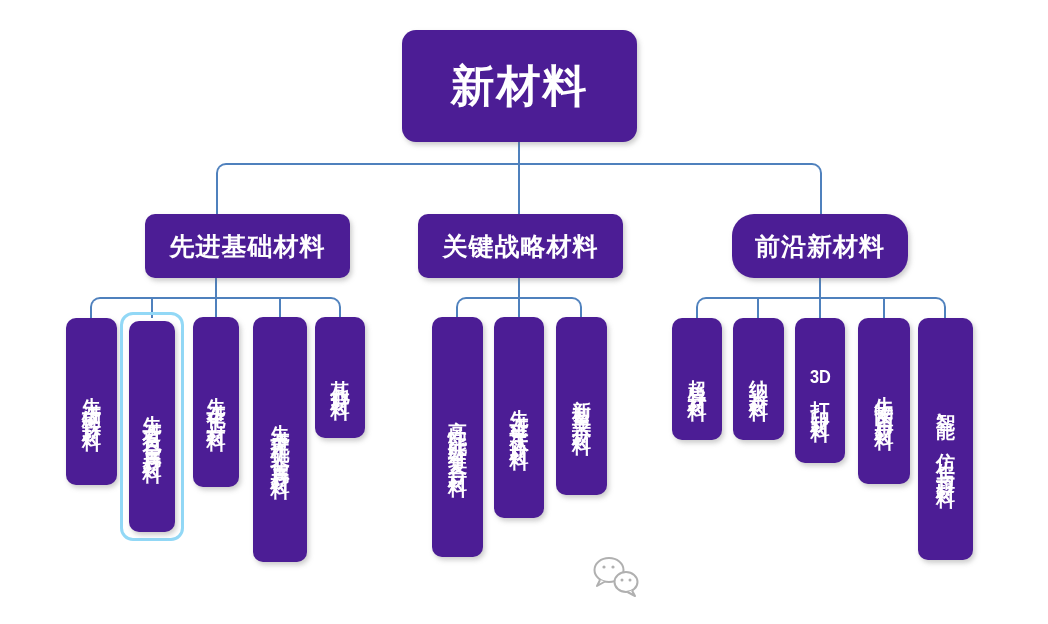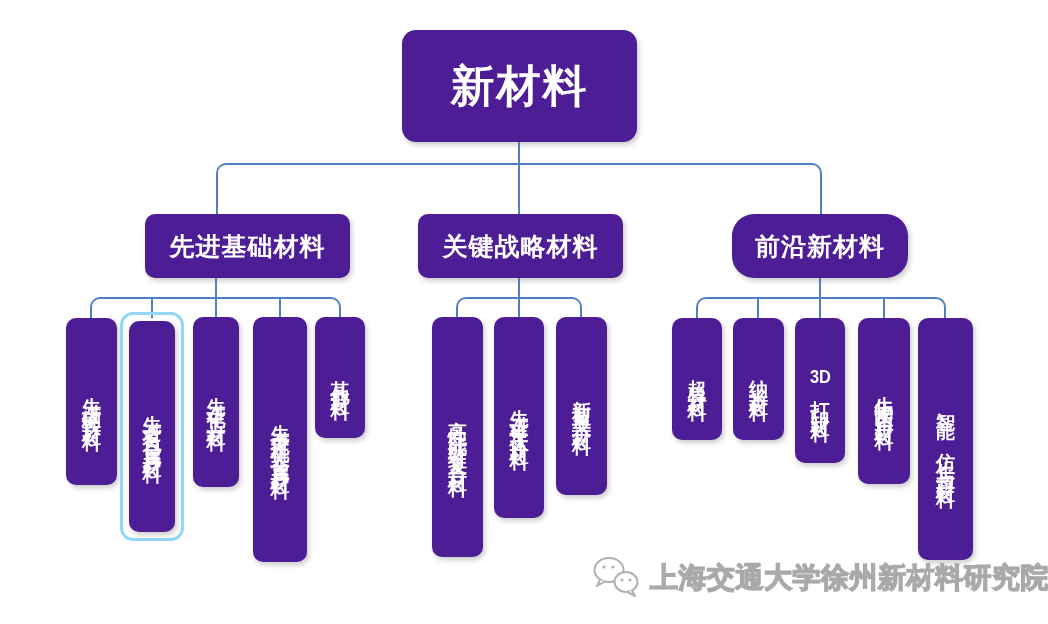--- a/index.html
+++ b/index.html
@@ -184,16 +184,15 @@
         <ellipse cx="19" cy="16" rx="14.5" ry="12" fill="#ffffff" stroke="#b0b0b0" stroke-width="2"></ellipse>
         <path d="M10 26 L7 32 L15 27.5" fill="#ffffff" stroke="#b0b0b0" stroke-width="2" stroke-linejoin="round"></path>
         <circle cx="14" cy="13" r="1.6" fill="#b0b0b0"></circle>
         <circle cx="23" cy="13" r="1.6" fill="#b0b0b0"></circle>
         <ellipse cx="36" cy="28" rx="11.5" ry="10" fill="#ffffff" stroke="#b0b0b0" stroke-width="2"></ellipse>
         <path d="M42 36.5 L45 42 L37.5 38" fill="#ffffff" stroke="#b0b0b0" stroke-width="2" stroke-linejoin="round"></path>
         <circle cx="32" cy="26" r="1.5" fill="#b0b0b0"></circle>
         <circle cx="40" cy="26" r="1.5" fill="#b0b0b0"></circle>
       </svg>
     </span>
-    <span class="wm-text">上海交通大学徐州新材料研究院</span>
   </div>
 
 </div>
 
 </body></html>

